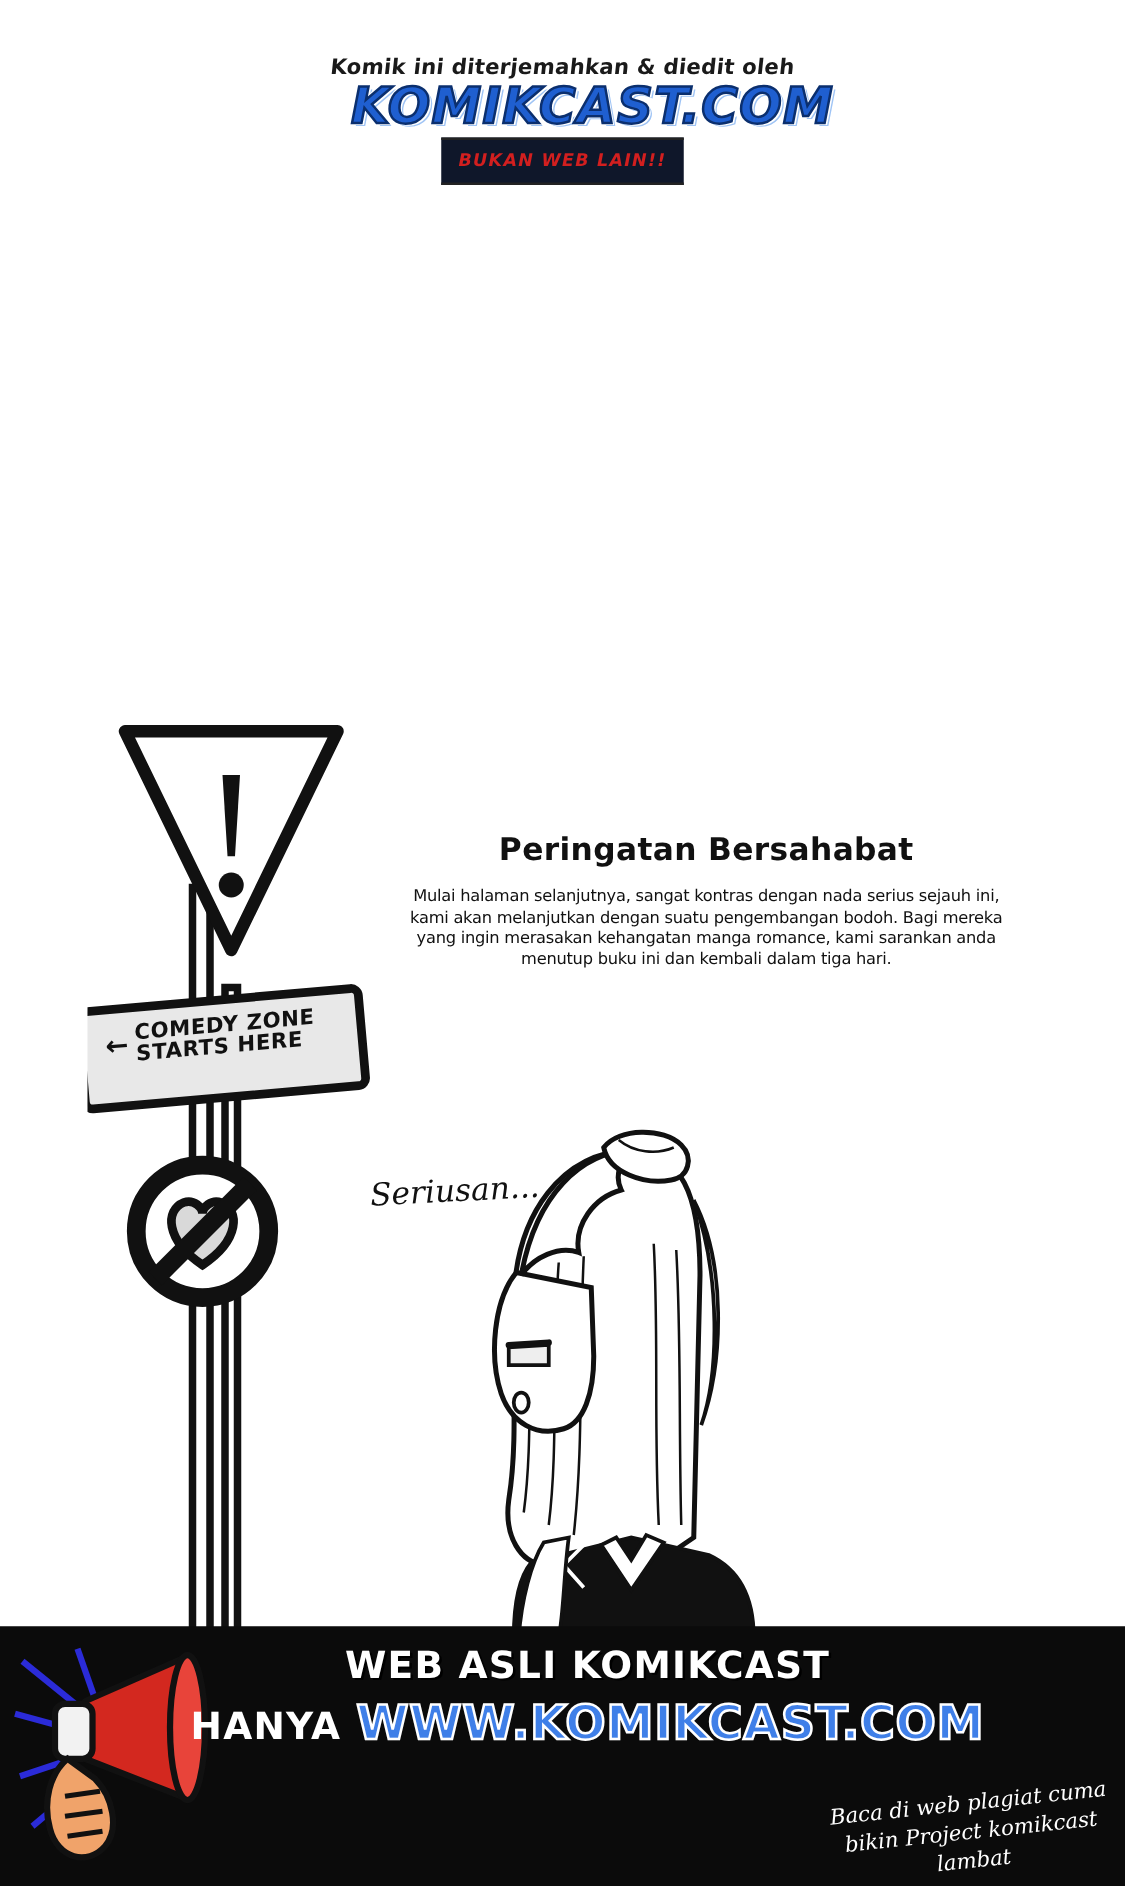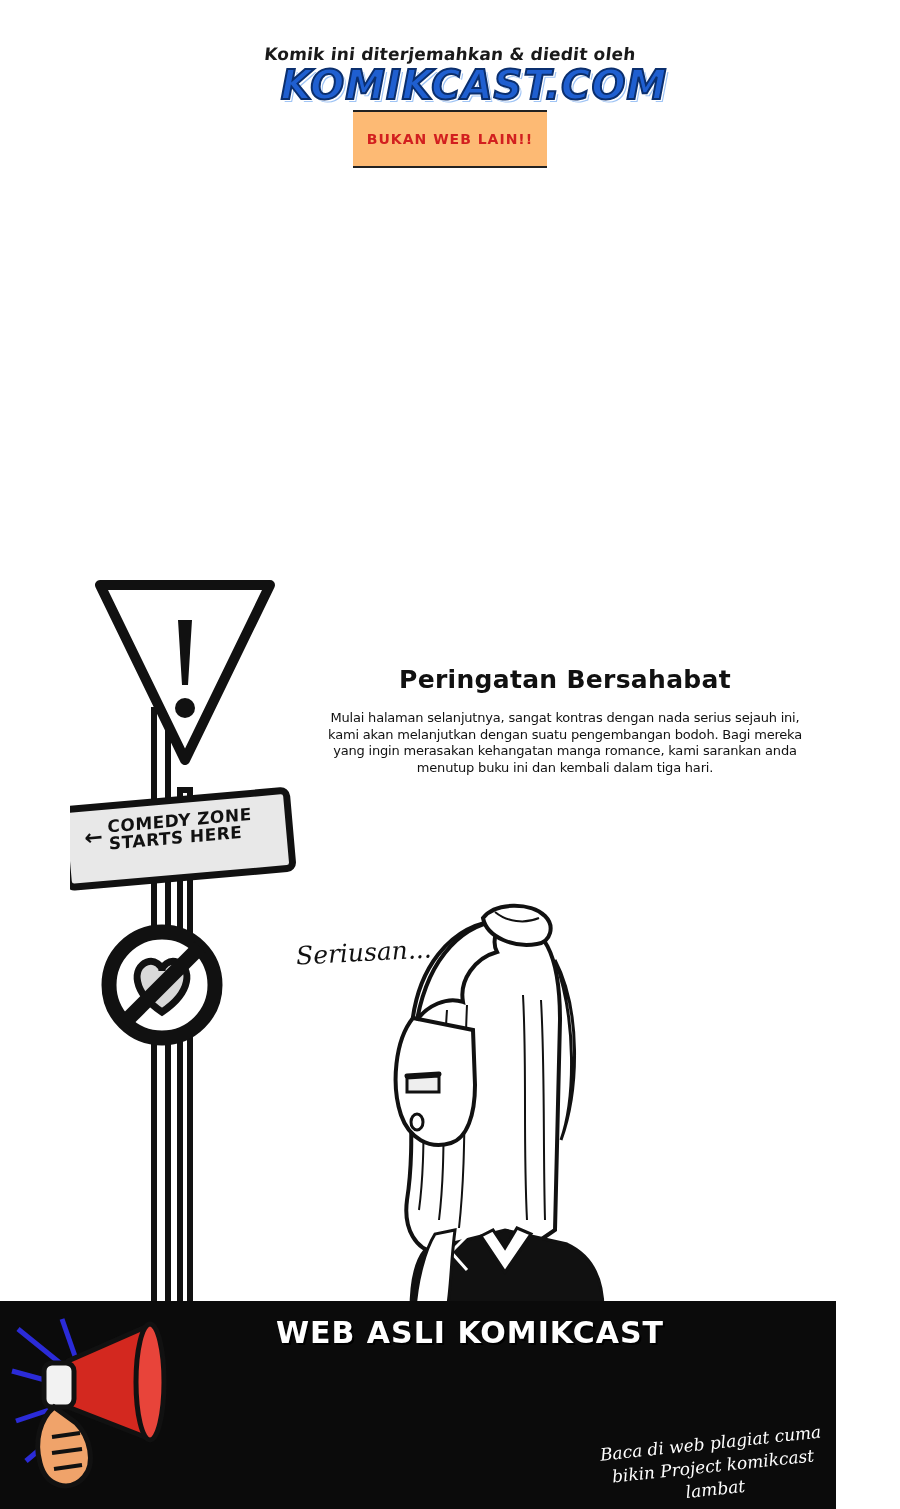--- a/index.html
+++ b/index.html
@@ -49,27 +49,28 @@
       -1px -1px 0 #ffffff,
        3px 3px 0 #9fc4f5;
     margin-top: -2px;
     padding-left: 48px;
   }
   .tw-line3 {
     display: inline-block;
     font-family: "DejaVu Sans", sans-serif;
     font-size: 14px;
     font-weight: bold;
+    font-style: italic;
     color: #d21f1f;
     letter-spacing: 1px;
     margin-top: 2px;
     border-top: 2px solid #222;
     border-bottom: 2px solid #222;
-    padding: 19px 14px;
-    background: #fdba74;
+    padding: 9px 14px;
+    background: #0f172a;
   }
 
   
   .sign-art {
     position: absolute;
     left: 70px;
     top: 560px;
     width: 320px;
     height: 760px;
   }
@@ -116,21 +117,21 @@
     top: 900px;
     width: 300px;
     height: 410px;
   }
 
   
   .bottom-banner {
     position: absolute;
     left: 0;
     bottom: 0;
-    width: 836px;
+    width: 900px;
     height: 208px;
     background: #0b0b0b;
     overflow: hidden;
   }
   .banner-text {
     position: absolute;
     left: 150px;
     top: 14px;
     width: 640px;
     text-align: center;
@@ -303,18 +304,22 @@
       <rect x="34" y="52" width="30" height="44" rx="8" fill="#f2f2f2" stroke="#111" stroke-width="5"></rect>
 
       <path d="M44 96 C 30 108, 24 130, 30 152 C 36 176, 60 182, 74 166 C 86 152, 80 126, 66 112 Z" fill="#f0a36a" stroke="#111" stroke-width="5"></path>
       <path d="M42 126 L 70 122" stroke="#111" stroke-width="4"></path>
       <path d="M42 142 L 72 138" stroke="#111" stroke-width="4"></path>
       <path d="M44 158 L 72 154" stroke="#111" stroke-width="4"></path>
     </svg>
 
     <div class="banner-text">
       <div class="bt-1">WEB ASLI KOMIKCAST</div>
+      <div class="bt-2row">
+        <span class="bt-hanya">HANYA</span>
+        <span class="bt-url">WWW.KOMIKCAST.COM</span>
+      </div>
     </div>
 
     <div class="banner-note">Baca di web plagiat cuma bikin Project komikcast lambat</div>
   </div>
 
 </div>
 
 </body></html>

